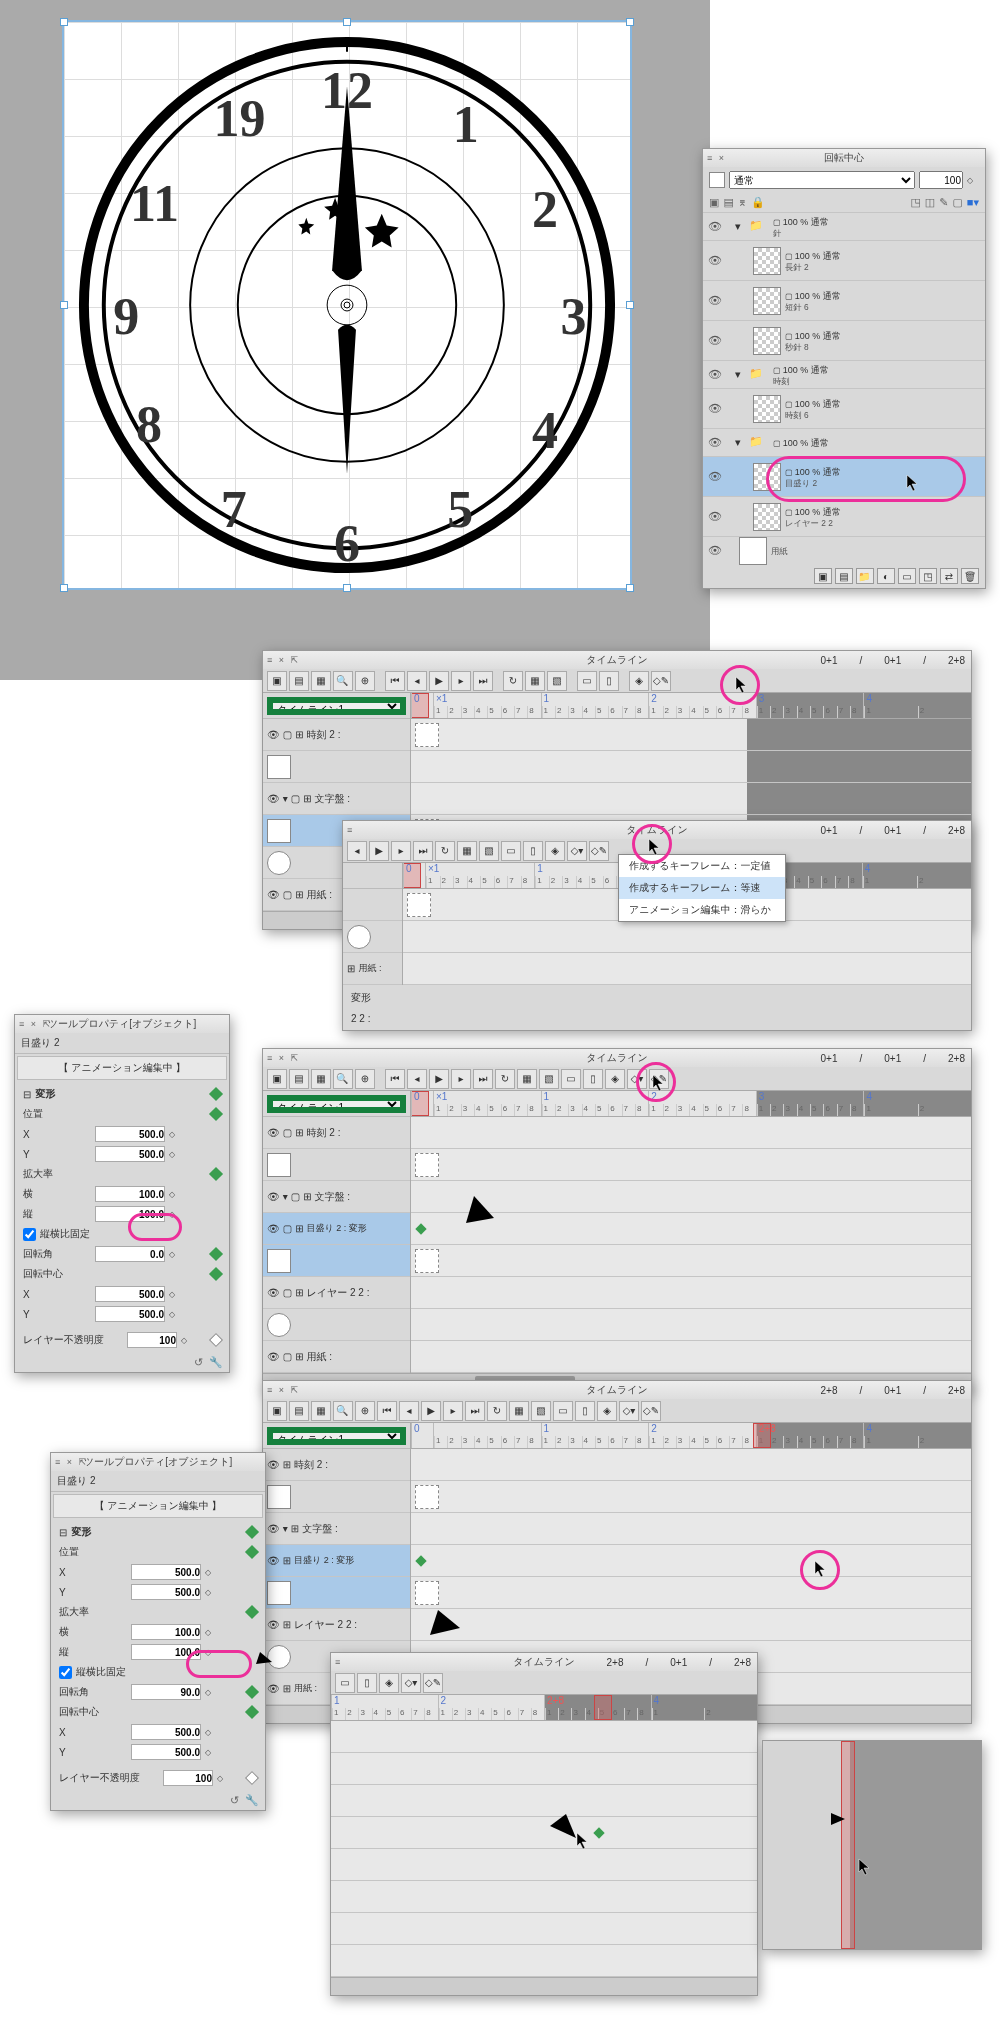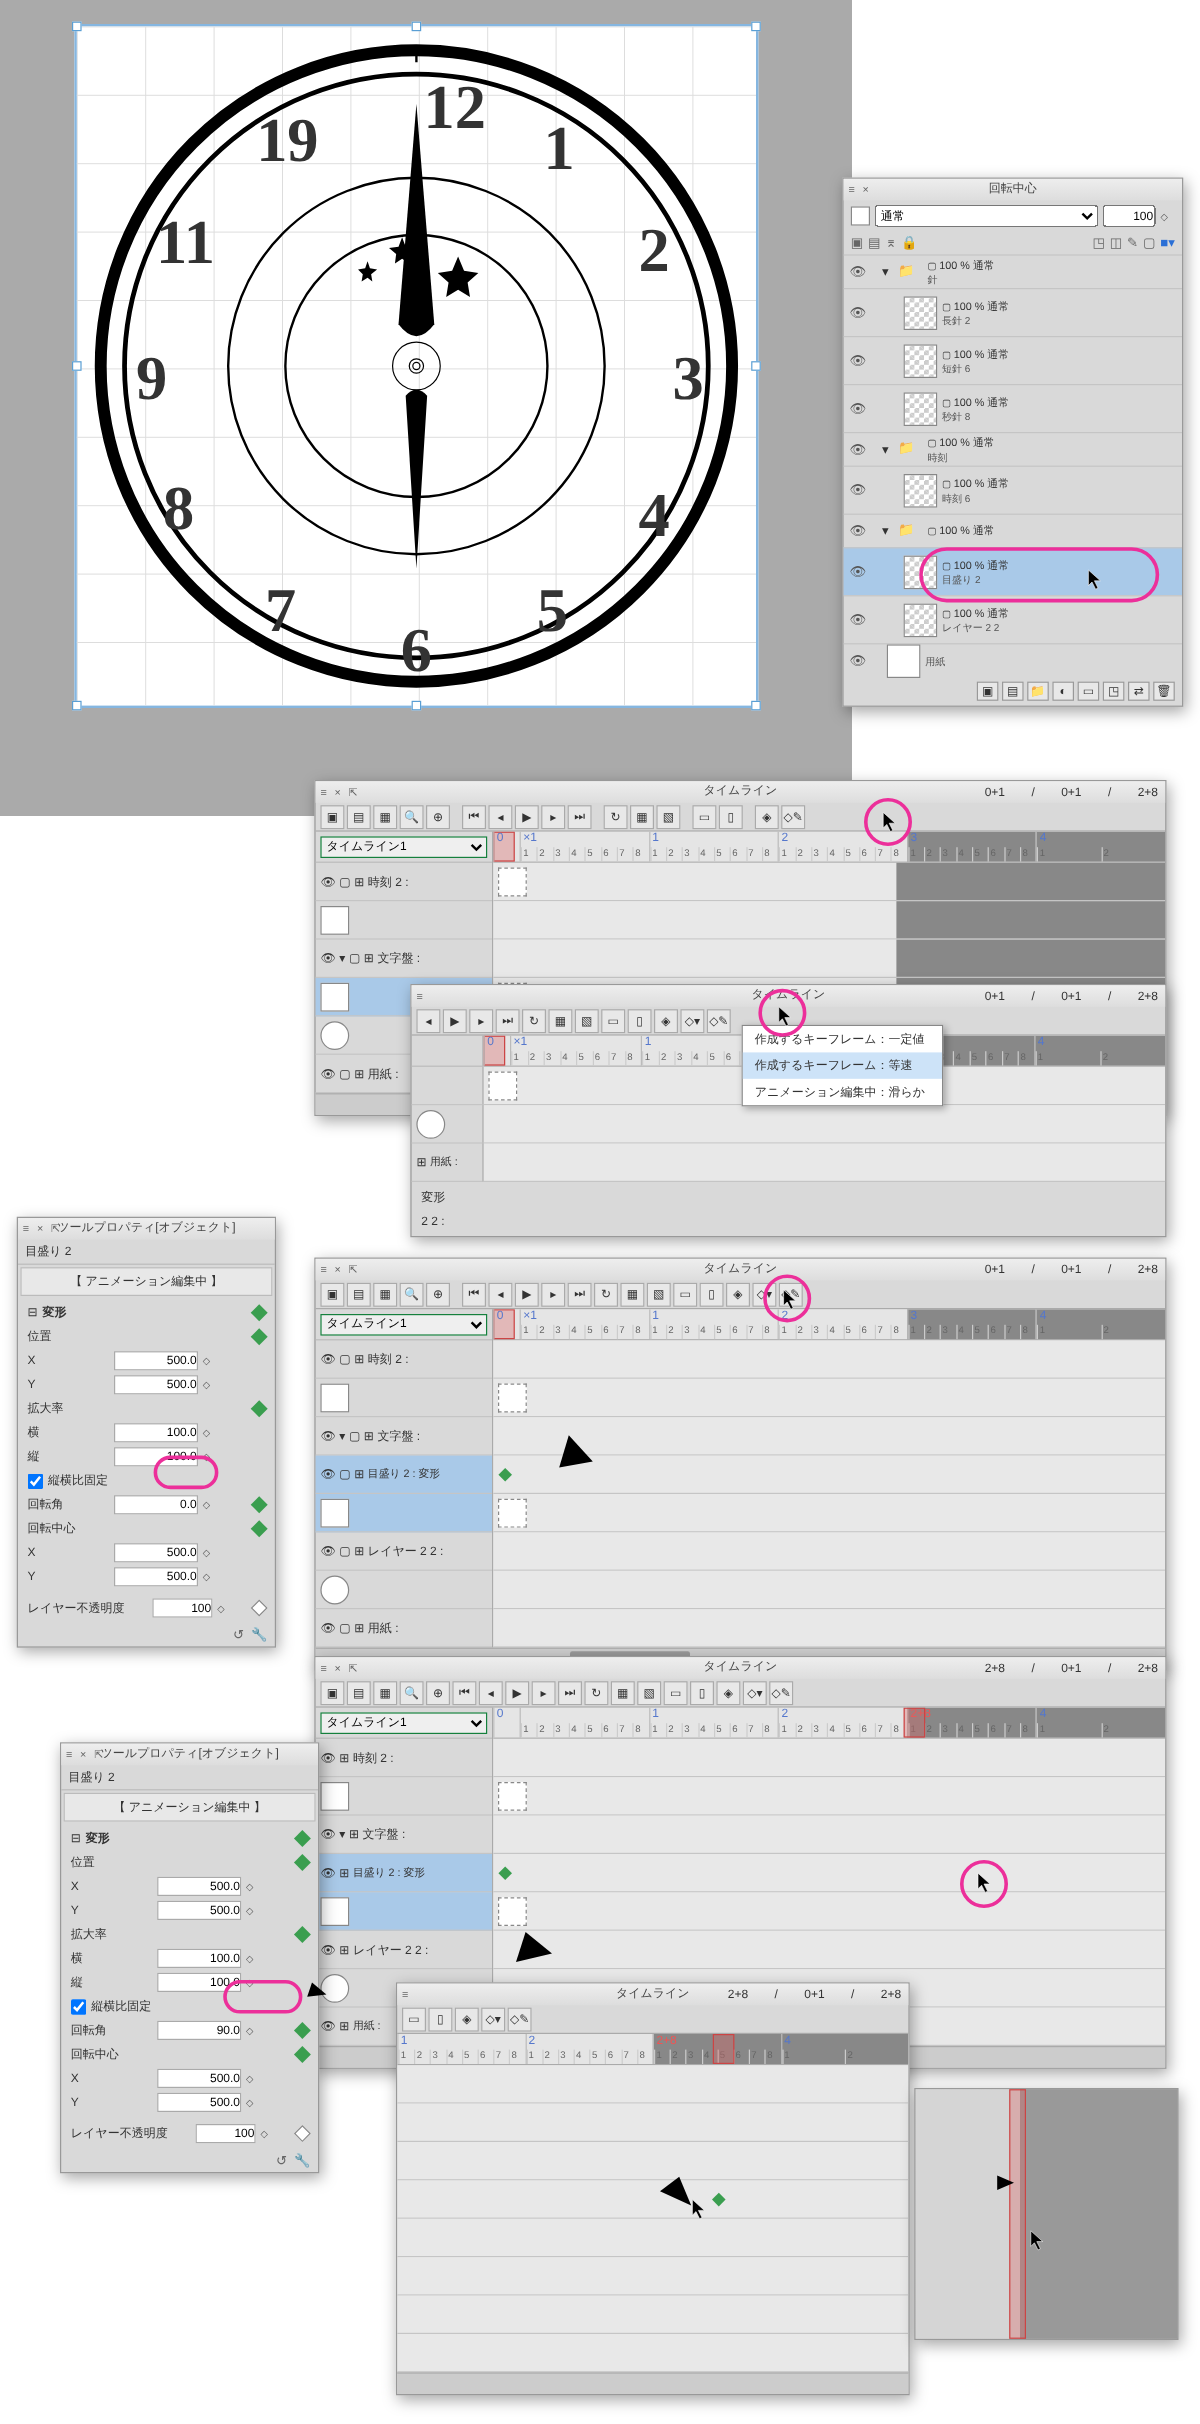--- a/index.html
+++ b/index.html
@@ -44,21 +44,21 @@
 
 
 .timeline-panel { background: #d9d9d9; }
 .tl-toolbar { height: 24px; padding: 2px 4px; display: flex; align-items: center; gap: 2px; border-bottom: 1px solid #aaa; }
 .tl-btn { width: 20px; height: 20px; border: 1px solid #aaa; background: #e8e8e8; display: inline-flex; align-items: center; justify-content: center; font-size: 10px; cursor: pointer; }
 .tl-btn.play { color: #333; }
 .tl-spacer { width: 6px; }
 .tl-body { display: flex; }
 .tl-left { width: 148px; border-right: 1px solid #aaa; }
 .tl-name-row { height: 26px; display: flex; align-items: center; padding: 0 4px; font-size: 10px; border-bottom: 1px solid #bbb; }
-.tl-name-row select { flex: 1; font-size: 10px; height: 18px; border: 1px solid #15803d; }
+.tl-name-row select { flex: 1; font-size: 10px; height: 18px; border: 6px solid #15803d; }
 .tl-track-row { height: 32px; display: flex; align-items: center; padding: 0 4px; border-bottom: 1px solid #c5c5c5; font-size: 10px; gap: 3px; }
 .tl-track-row.selected { background: #a9c9e8; }
 .tl-track-thumb { width: 24px; height: 24px; background: #fff; border: 1px solid #888; }
 .tl-right { flex: 1; position: relative; overflow: hidden; }
 .tl-ruler { height: 26px; background: #e5e5e5; border-bottom: 1px solid #aaa; display: flex; position: relative; font-size: 9px; }
 .tl-ruler .seg { flex: 1; position: relative; border-left: 1px solid #bbb; padding-left: 2px; }
 .tl-ruler .seg .top { color: #5577cc; font-size: 10px; }
 .tl-ruler .seg .ticks { position: absolute; bottom: 0; left: 0; right: 0; height: 12px; display: flex; }
 .tl-ruler .seg .ticks span { flex: 1; border-left: 1px solid #ccc; font-size: 8px; text-align: left; padding-left: 1px; color: #666; }
 .tl-ruler .playhead-region { position: absolute; top: 0; left: 0; width: 18px; height: 100%; background: rgba(220,100,100,0.35); border: 1px solid #c44; }
@@ -70,21 +70,21 @@
 .tl-footer { height: 18px; background: #ccc; border-top: 1px solid #aaa; position: relative; }
 .tl-footer .scroller { position: absolute; left: 30%; top: 2px; width: 100px; height: 12px; background: #999; border-radius: 2px; }
 
 
 .tp-panel { left: 14px; width: 216px; }
 .tp-sub { padding: 3px 6px; font-size: 10px; border-bottom: 1px solid #bbb; }
 .tp-notice { margin: 2px; padding: 4px; background: #e8e8e8; border: 1px solid #bbb; font-size: 10px; text-align: center; }
 .tp-section { padding: 2px 4px; }
 .tp-row { display: flex; align-items: center; height: 20px; font-size: 10px; gap: 4px; padding: 0 4px; }
 .tp-row label { width: 68px; }
-.tp-row input[type="text"] { width: 70px; text-align: right; font-size: 10px; height: 16px; border: 1px solid #aaa; }
+.tp-row input[type="text"] { width: 70px; text-align: right; font-size: 10px; height: 16px; border: 1px solid #aaa; font-weight: bold; }
 .spinner { width: 12px; font-size: 8px; color: #555; cursor: pointer; }
 .diamond { width: 10px; height: 10px; background: #3a9e4f; transform: rotate(45deg); margin-left: auto; }
 .diamond.outline { background: #fff; border: 1px solid #888; }
 .tp-footer { height: 20px; display: flex; justify-content: flex-end; align-items: center; gap: 6px; padding: 0 6px; font-size: 11px; color: #666; }
 
 
 .annot-circle { position: absolute; border: 3px solid #ec2f9a; border-radius: 50%; pointer-events: none; }
 .annot-arrow { position: absolute; pointer-events: none; }
 
 .popup-menu { position: absolute; background: #fff; border: 1px solid #888; box-shadow: 2px 2px 6px rgba(0,0,0,0.3); font-size: 10px; }
@@ -124,21 +124,21 @@
 
     <path d="M305 195 l5 -12 5 12 12 2 -9 8 2 12 -10 -6 -10 6 2 -12 -9 -8 z" fill="#000"></path>
     <path d="M260 175 l3 -8 3 8 8 1 -6 5 1 8 -6 -4 -6 4 1 -8 -6 -5 z" fill="#000"></path>
     <path d="M232 193 l2 -6 2 6 6 1 -5 4 1 6 -4 -3 -5 3 1 -6 -4 -4 z" fill="#000"></path>
 
     <g stroke="#000" stroke-width="2">
       <line x1="275" y1="20" x2="275" y2="10"></line>
     </g>
   </svg>
 
-  <div class="clock-num" style="left:50%; top:12%;margin-left:32px;">12</div>
+  <div class="clock-num" style="left:50%; top:12%;">12</div>
   <div class="clock-num" style="left:71%; top:18%;">1</div>
   <div class="clock-num" style="left:85%; top:33%;">2</div>
   <div class="clock-num" style="left:90%; top:52%;">3</div>
   <div class="clock-num" style="left:85%; top:72%;">4</div>
   <div class="clock-num" style="left:70%; top:86%;">5</div>
   <div class="clock-num" style="left:50%; top:92%;">6</div>
   <div class="clock-num" style="left:30%; top:86%;">7</div>
   <div class="clock-num" style="left:15%; top:71%;">8</div>
   <div class="clock-num" style="left:11%; top:52%;">9</div>
   <div class="clock-num" style="left:16%; top:32%;">11</div>

